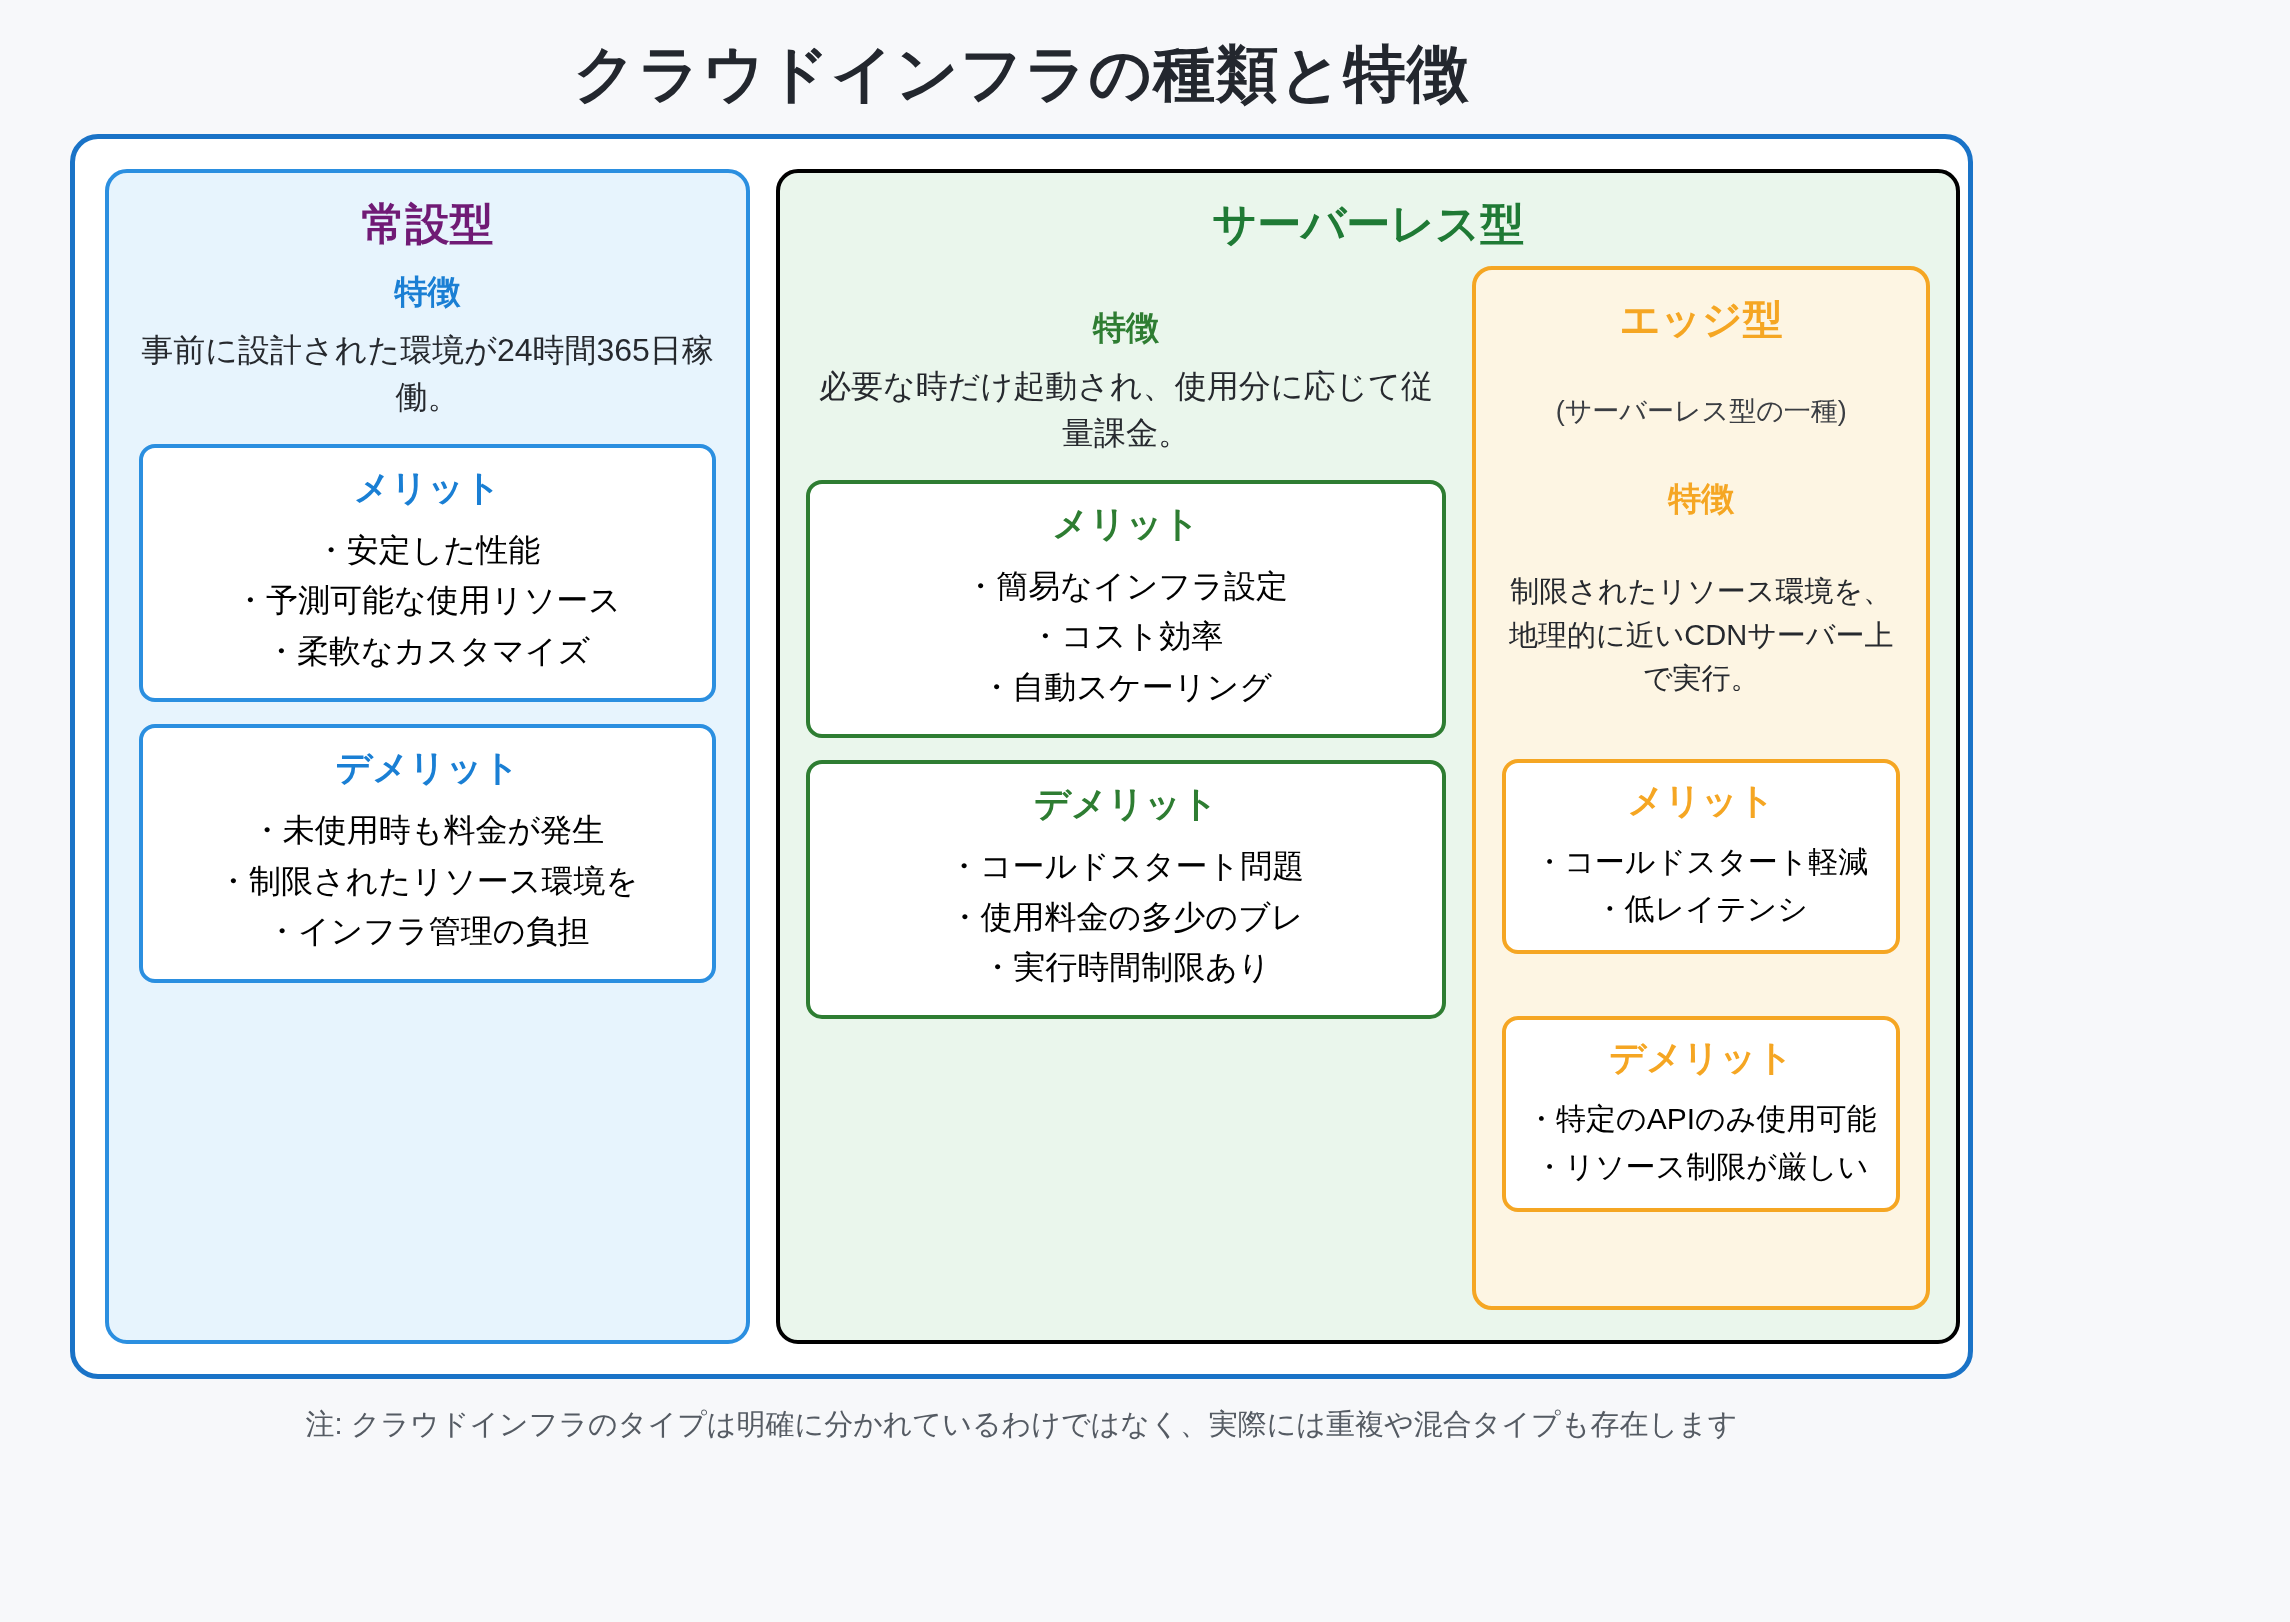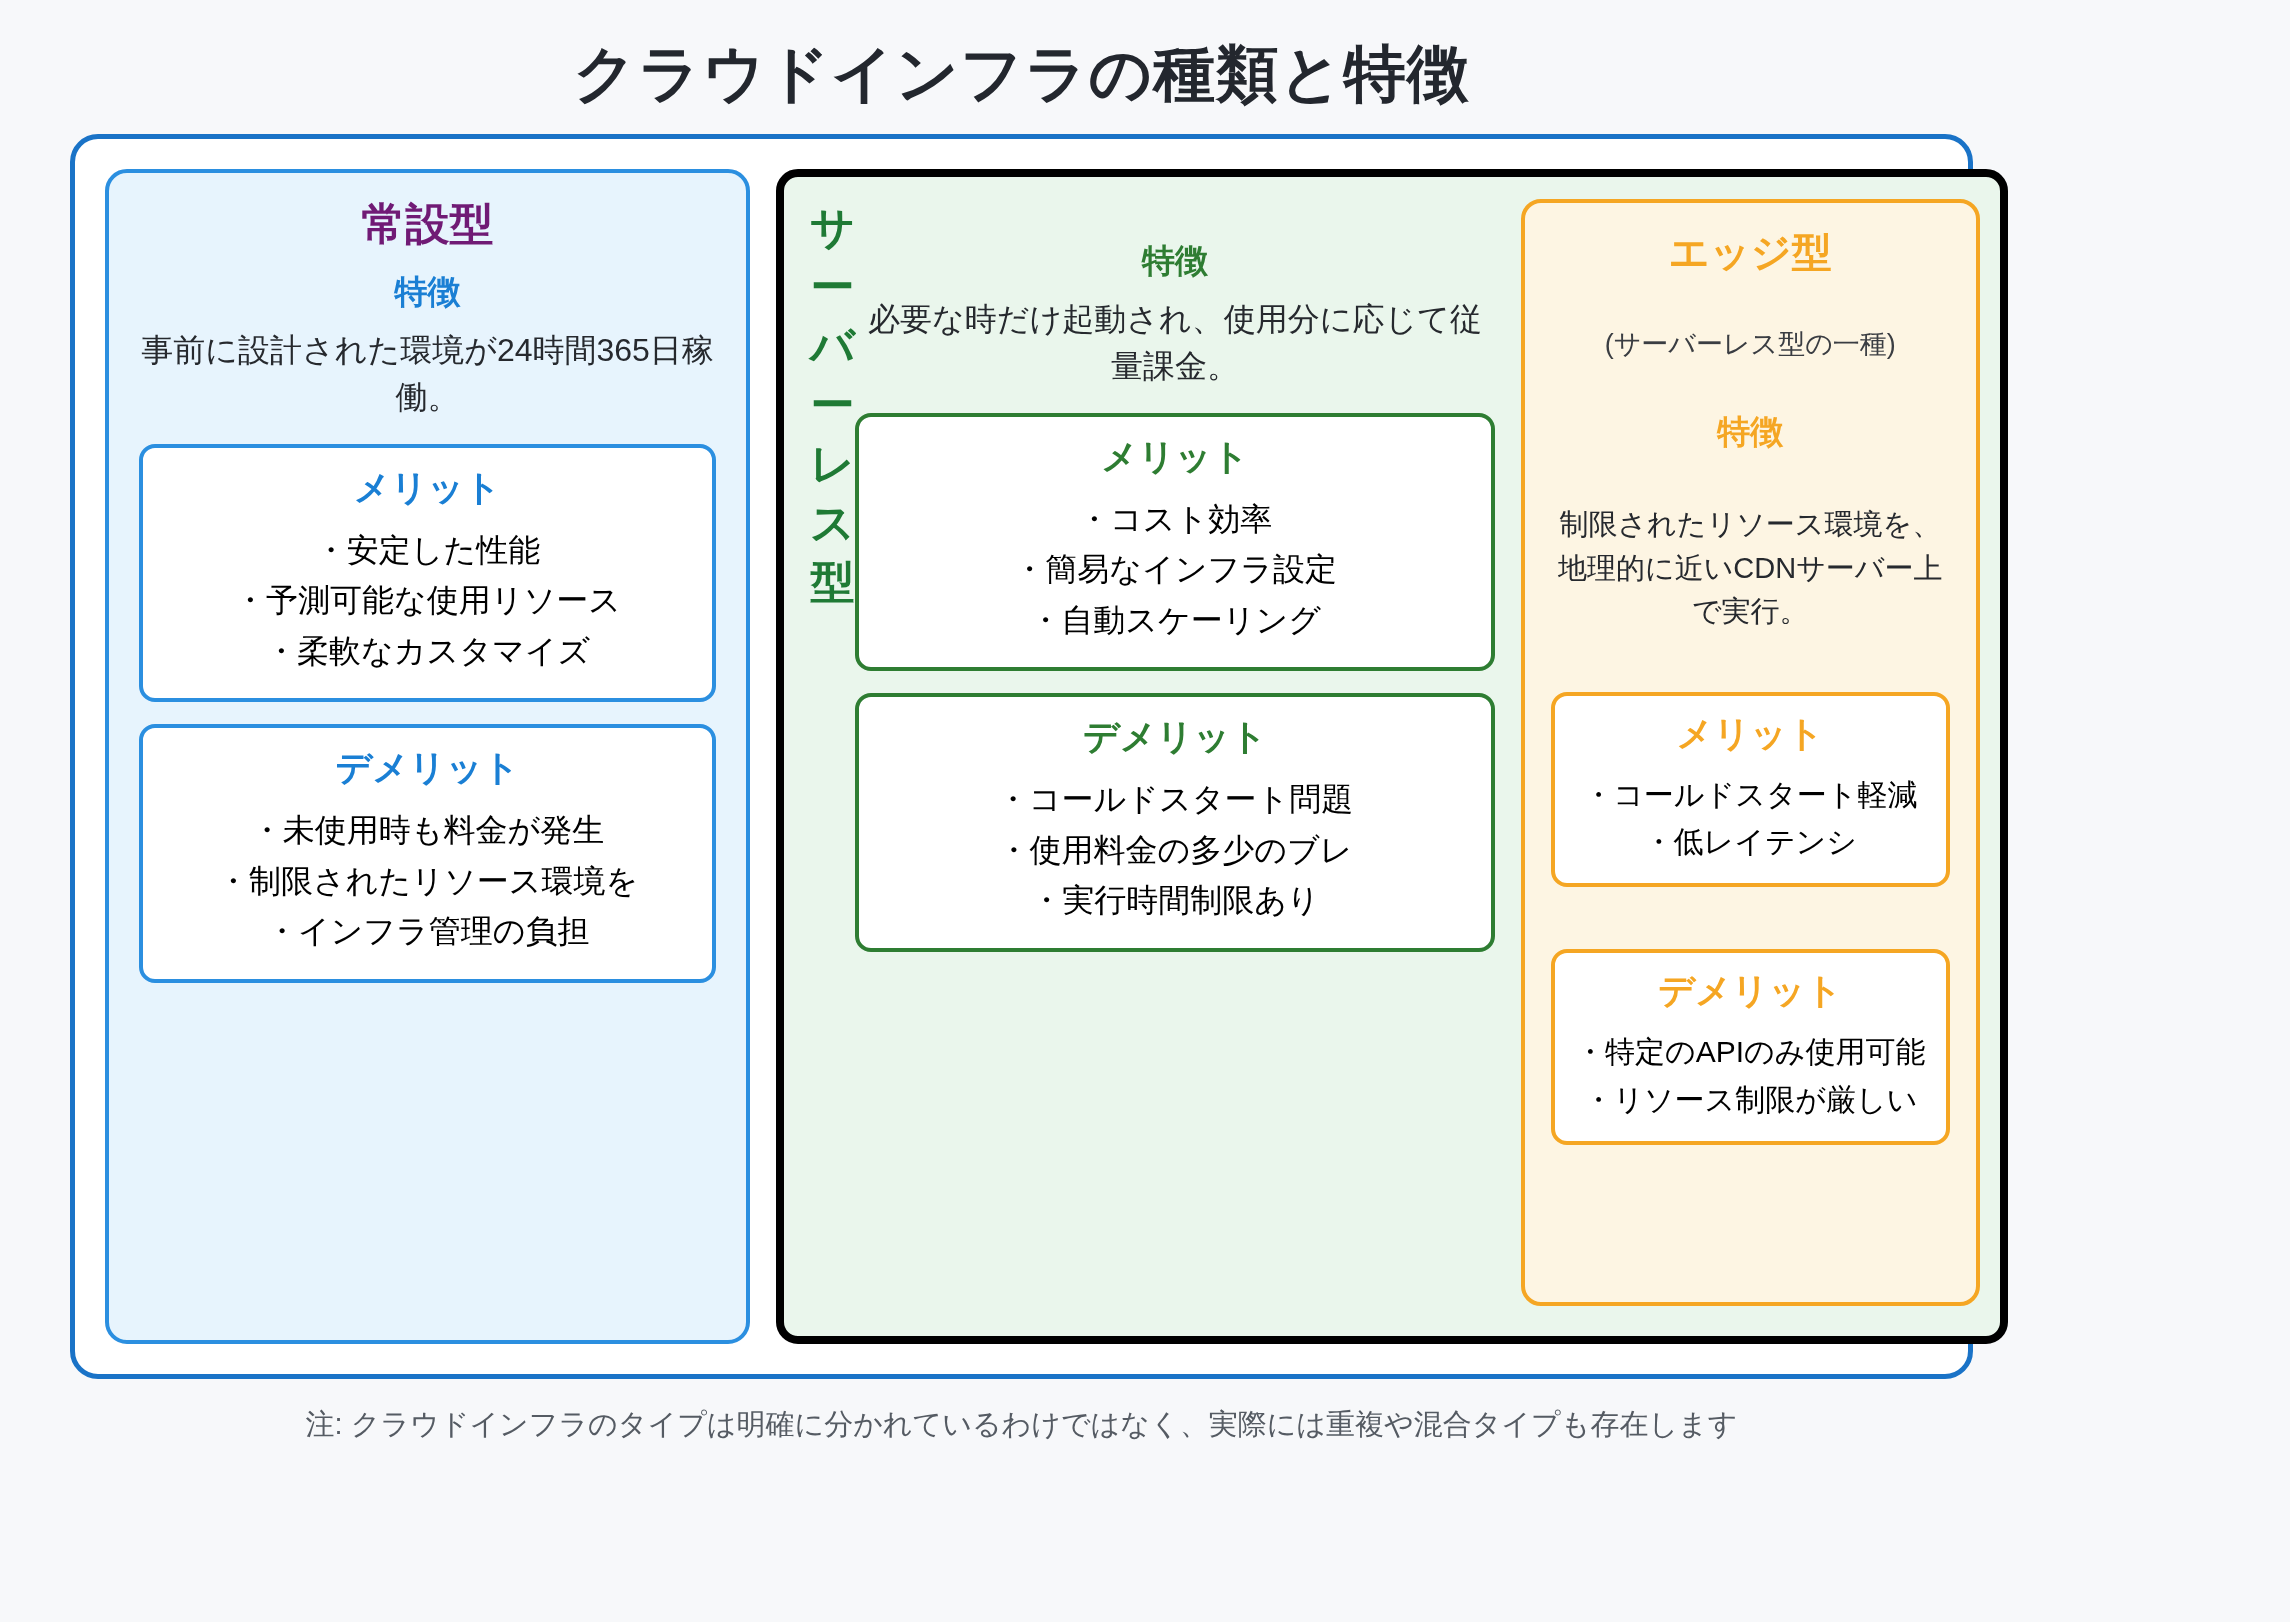--- a/index.html
+++ b/index.html
@@ -111,27 +111,27 @@
     white-space: nowrap;
     text-align: center;
   }
   .bullets li::before {
     content: "・";
   }
 
   
   .col-serverless {
     flex: 1 1 auto;
-    border: 8px solid #000000;
+    border: 4px solid #000000;
     border-radius: 22px;
     background: #eaf6ec;
     box-sizing: border-box;
-    padding: 22px 20px 30px 26px;
-    display: flex;
-    flex-direction: row;
+    padding: 22px 26px 30px 26px;
+    display: flex;
+    flex-direction: column;
   }
   .col-serverless .col-title {
     text-align: center;
     font-size: 44px;
     font-weight: bold;
     color: #1f7a35;
     margin-bottom: 12px;
   }
   .serverless-body {
     display: flex;
@@ -239,22 +239,22 @@
 
       <div class="serverless-body">
 
         <div class="sl-left">
           <div class="sub-head-green">特徴</div>
           <div class="desc">必要な時だけ起動され、使用分に応じて従量課金。</div>
 
           <div class="card card-green">
             <div class="card-title green">メリット</div>
             <ul class="bullets">
+              <li>簡易なインフラ設定</li>
               <li>コスト効率</li>
-              <li>簡易なインフラ設定</li>
               <li>自動スケーリング</li>
             </ul>
           </div>
 
           <div class="card card-green">
             <div class="card-title green">デメリット</div>
             <ul class="bullets">
               <li>コールドスタート問題</li>
               <li>使用料金の多少のブレ</li>
               <li>実行時間制限あり</li>

